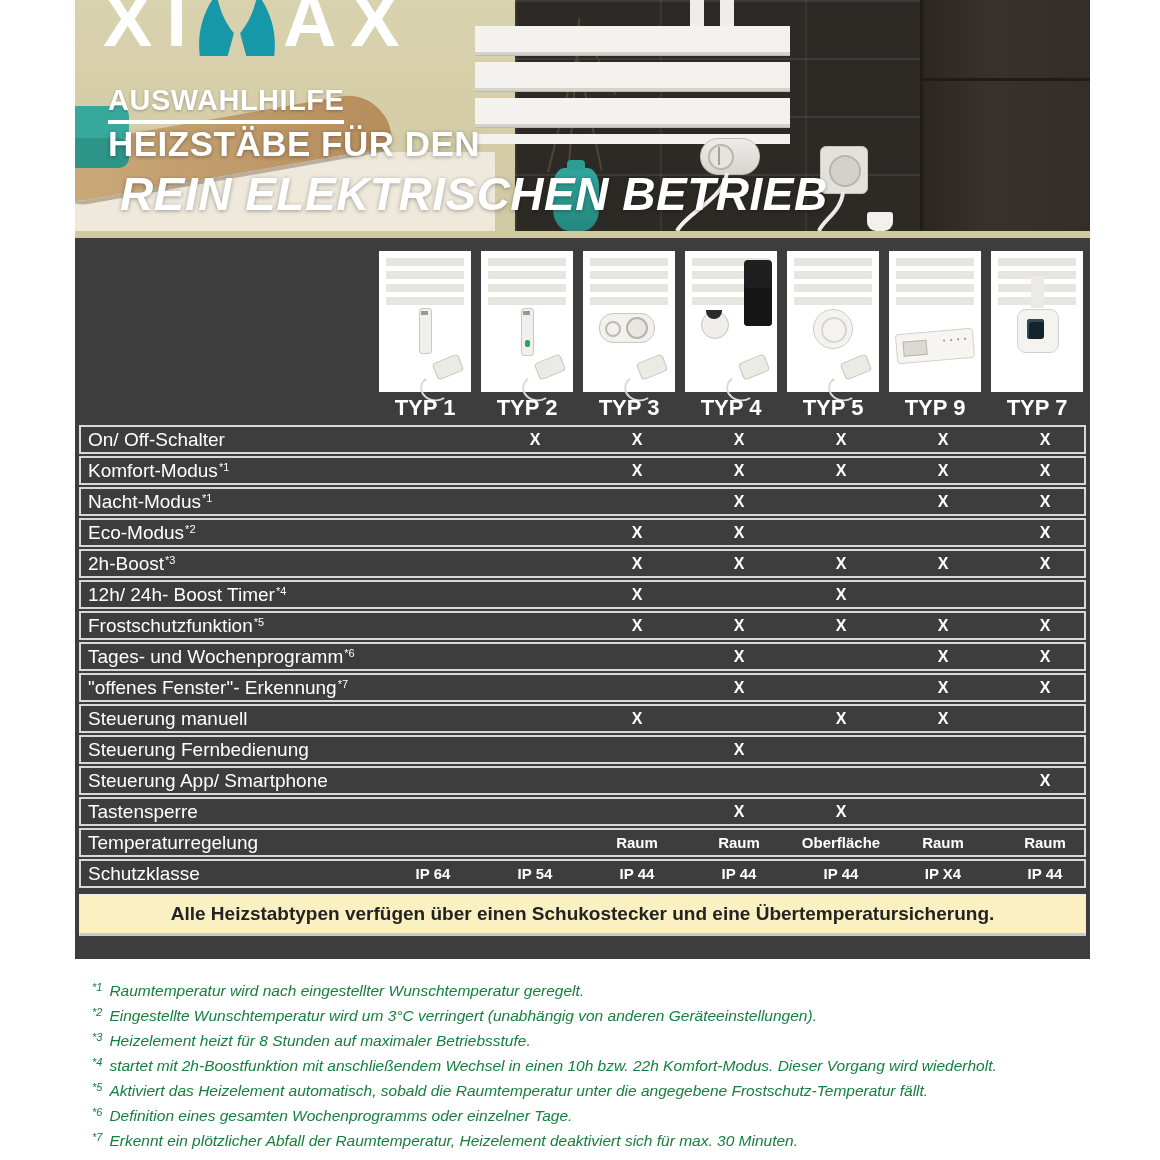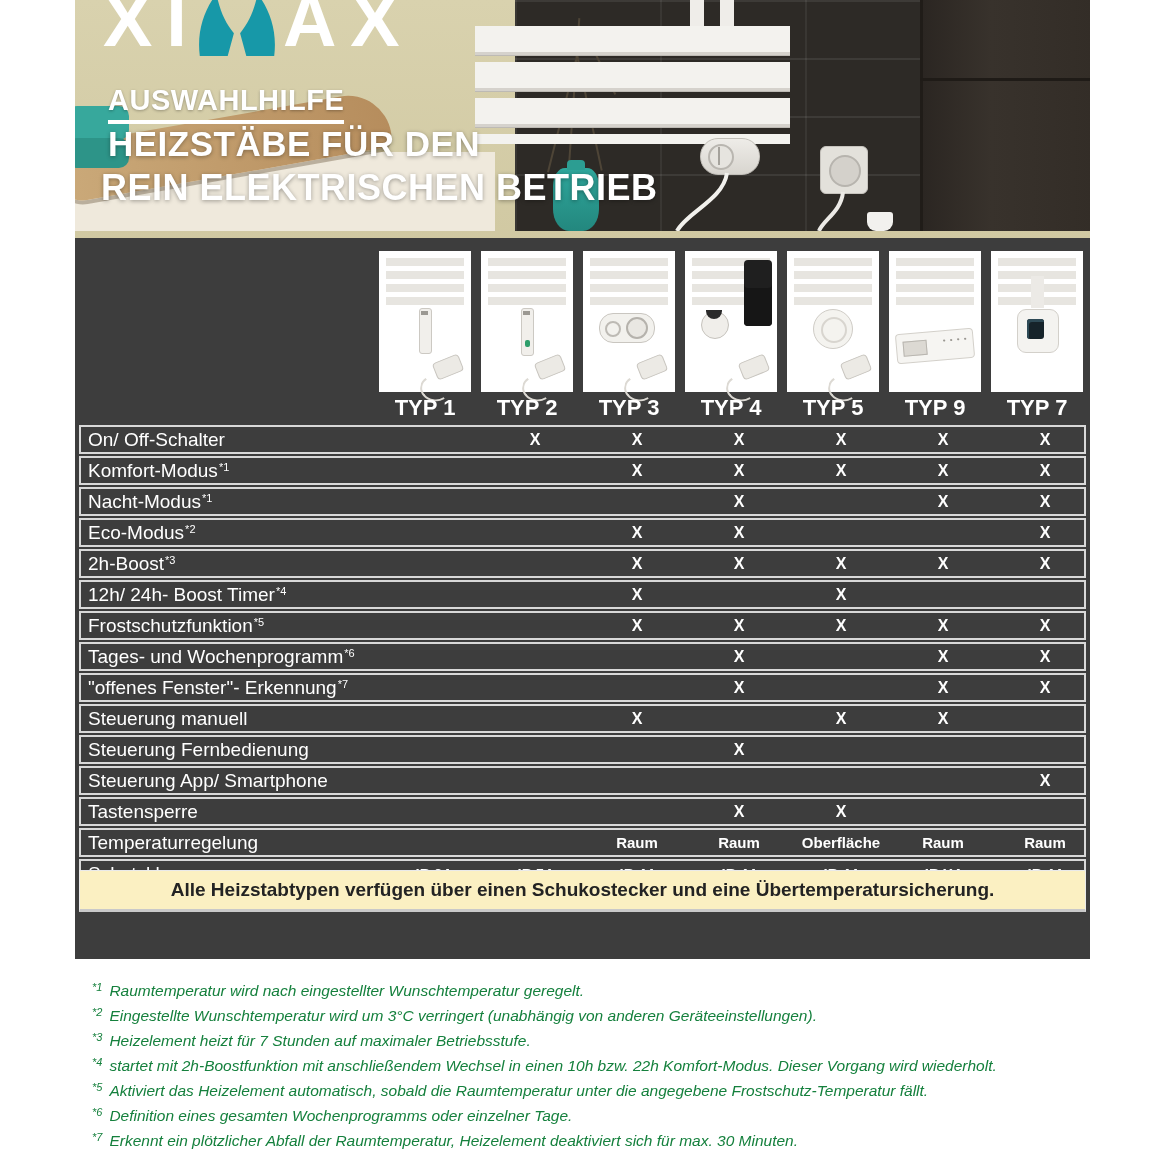--- a/index.html
+++ b/index.html
@@ -46,22 +46,22 @@
   .cables{position:absolute;left:0;top:0;width:1015px;height:231px;}
 
   .logo{position:absolute;left:28px;top:-16px;display:flex;align-items:flex-end;color:#fff;
         font-weight:bold;font-size:74px;letter-spacing:14px;line-height:1;}
   .logo .mflame{width:84px;height:62px;margin:0 4px 2px -6px;}
   .subtitle{position:absolute;left:33px;top:84px;color:#fff;font-weight:800;font-size:29px;
             letter-spacing:.5px;border-bottom:4px solid #fff;padding-bottom:3px;
             text-shadow:0 1px 3px rgba(0,0,0,.3);}
   .title1{position:absolute;left:33px;top:124px;color:#fff;font-weight:800;font-size:35px;
           letter-spacing:.5px;text-shadow:0 1px 4px rgba(0,0,0,.35);}
-  .title2{position:absolute;left:26px;top:167px;color:#fff;font-weight:800;font-size:36px;
-          letter-spacing:.5px;text-shadow:0 1px 4px rgba(0,0,0,.35);}
+  .title2{position:absolute;left:45px;top:167px;color:#fff;font-weight:800;font-size:46px;
+          letter-spacing:.5px;text-shadow:0 1px 4px rgba(0,0,0,.35);font-style:italic;}
 
   
   .twrap{position:absolute;left:75px;top:238px;width:1015px;height:721px;background:#3d3d3d;}
   .pbox{position:absolute;top:13px;width:92px;height:141px;background:#fff;}
   .rungs{position:absolute;left:7px;right:7px;top:7px;height:50px;
          background:repeating-linear-gradient(180deg,#e7e5e0 0 8px,#ffffff 8px 13px);}
   .dev{position:absolute;}
   .plug{position:absolute;right:9px;bottom:16px;width:26px;height:16px;background:#eceae5;
         border:1px solid #c8c5bf;border-radius:4px;transform:rotate(-22deg);}
   .plug::before{content:'';position:absolute;left:-22px;top:10px;width:26px;height:22px;border:2px solid #dcd9d3;
@@ -91,21 +91,21 @@
   .tlab{position:absolute;top:157px;width:102px;text-align:center;color:#fff;font-weight:bold;font-size:22px;}
 
   .rows{position:absolute;left:4px;top:187px;width:1007px;}
   .trow{display:flex;align-items:center;height:25px;border:2px solid #d9d9d9;margin-bottom:2px;
         background:#3d3d3d;box-sizing:content-box;}
   .tlabel{flex:0 0 294px;padding-left:7px;font-size:19px;color:#fff;white-space:nowrap;}
   .tlabel .sup{font-size:11px;position:relative;top:-6px;margin-left:1px;}
   .tcell{flex:0 0 102px;text-align:center;color:#fff;font-weight:bold;font-size:16px;}
   .tcell.txt{font-size:15px;}
 
-  .note{position:absolute;left:4px;top:632px;width:1007px;height:42px;box-sizing:border-box;
+  .note{position:absolute;left:4px;top:656px;width:1007px;height:42px;box-sizing:border-box;
         background:#fbf0c2;border:1px solid #e9e9e9;border-bottom:3px solid #c9c9c9;
         display:flex;align-items:center;justify-content:center;
         font-size:19px;font-weight:bold;color:#232323;}
 
   
   .foots{position:absolute;left:92px;top:983px;width:1005px;}
   .fn{margin-bottom:8px;font-size:15.5px;line-height:16px;font-style:italic;color:#15803d;}
   .fnm{font-size:11px;position:relative;top:-5px;margin-right:7px;font-style:italic;}
   .fn.cont{padding-left:23px;}
 </style>
@@ -340,19 +340,19 @@
     <div class="pbox" style="left: 916px;">
       <div class="rungs"></div>
       <div class="dev dev-box"></div>
     </div>
     <div class="tlab" style="left: 911px;">TYP 7</div>
   </div>
 
 <div class="foots">
     <div class="fn"><span class="fnm">*1</span><span>Raumtemperatur wird nach eingestellter Wunschtemperatur geregelt.</span></div>
     <div class="fn"><span class="fnm">*2</span><span>Eingestellte Wunschtemperatur wird um 3°C verringert (unabhängig von anderen Geräteeinstellungen).</span></div>
-    <div class="fn"><span class="fnm">*3</span><span>Heizelement heizt für 7 Stunden auf maximaler Betriebsstufe.</span></div>
+    <div class="fn"><span class="fnm">*3</span><span>Heizelement heizt für 8 Stunden auf maximaler Betriebsstufe.</span></div>
     <div class="fn"><span class="fnm">*4</span><span>startet mit 2h-Boostfunktion mit anschließendem Wechsel in einen 10h bzw. 22h Komfort-Modus. Dieser Vorgang wird wiederholt.</span></div>
     <div class="fn"><span class="fnm">*5</span><span>Aktiviert das Heizelement automatisch, sobald die Raumtemperatur unter die angegebene Frostschutz-Temperatur fällt.</span></div>
     <div class="fn"><span class="fnm">*6</span><span>Definition eines gesamten Wochenprogramms oder einzelner Tage.</span></div>
     <div class="fn"><span class="fnm">*7</span><span>Erkennt ein plötzlicher Abfall der Raumtemperatur, Heizelement deaktiviert sich für max. 30 Minuten.</span></div>
     <div class="fn cont">oder bis die Raumtemperatur wieder ansteigt. Anschließend kehrt das Heizelement in die vorherige Funktion zurück.</div>
   </div>
 
 </body></html>

